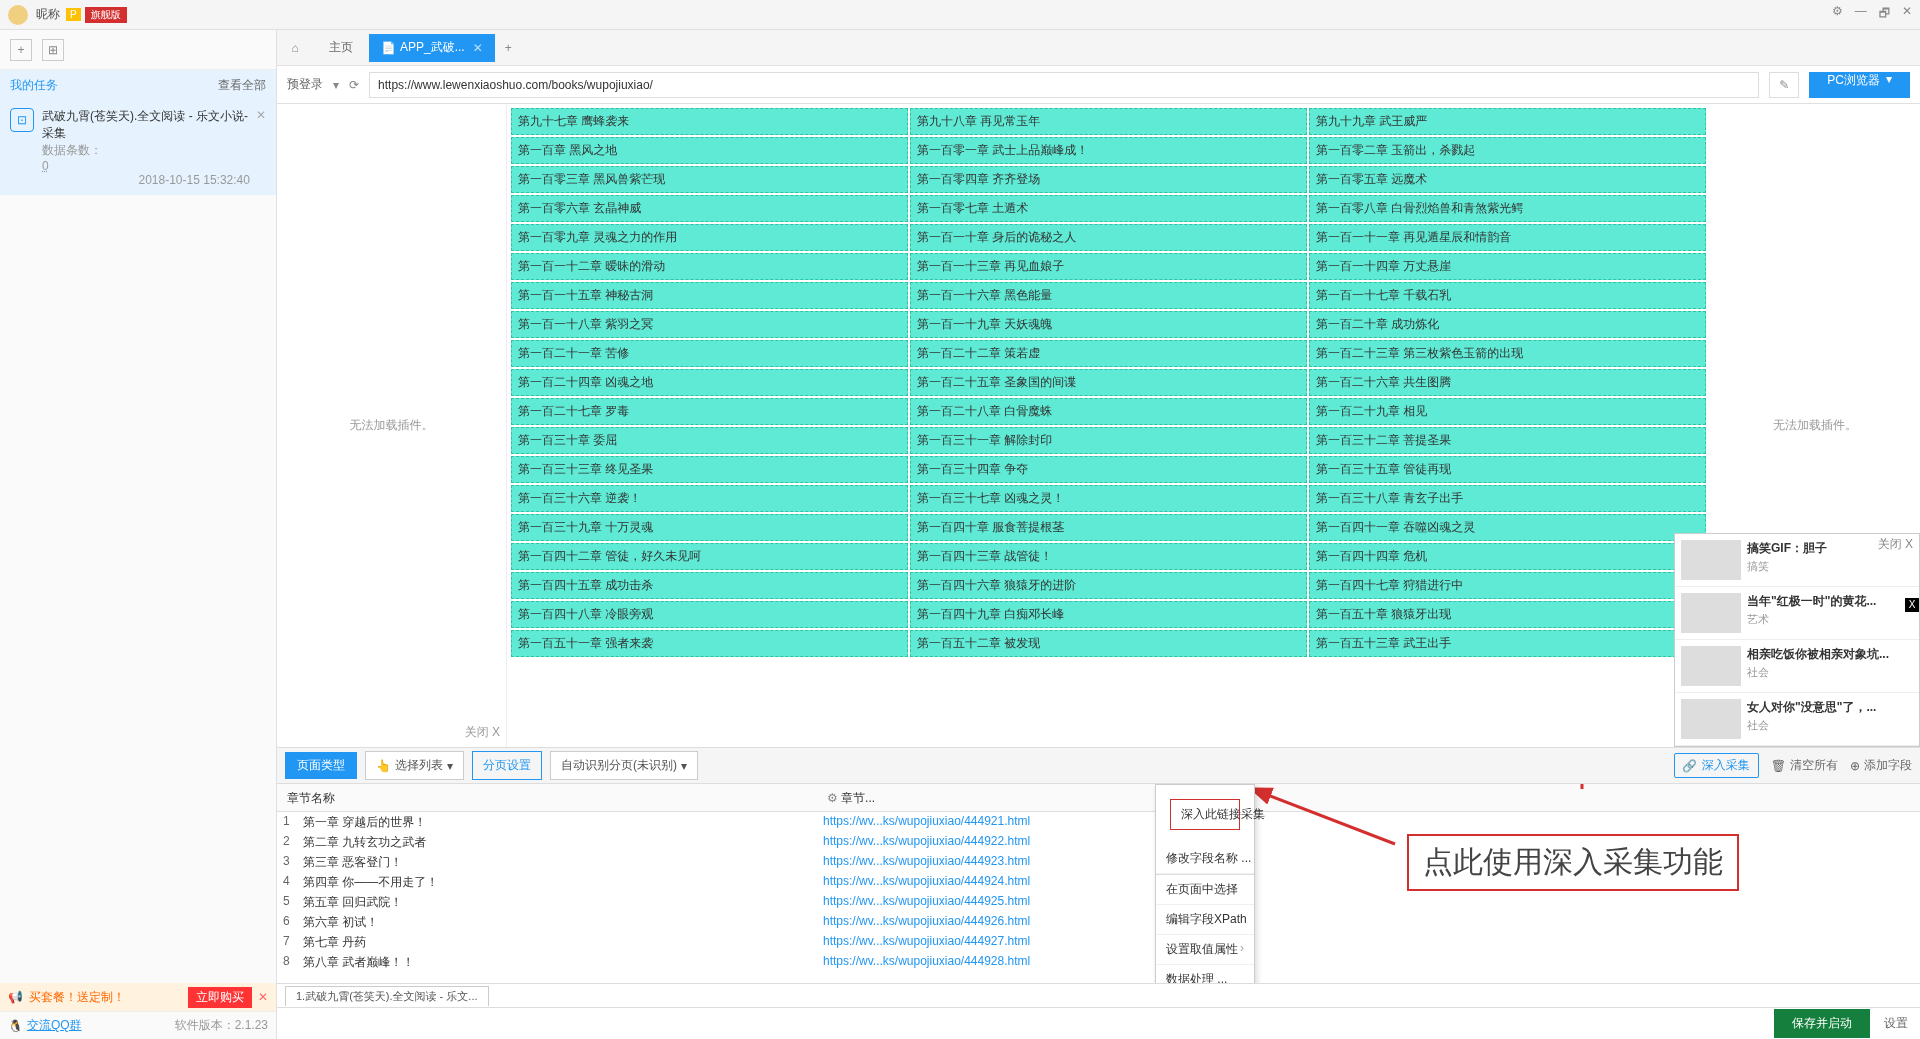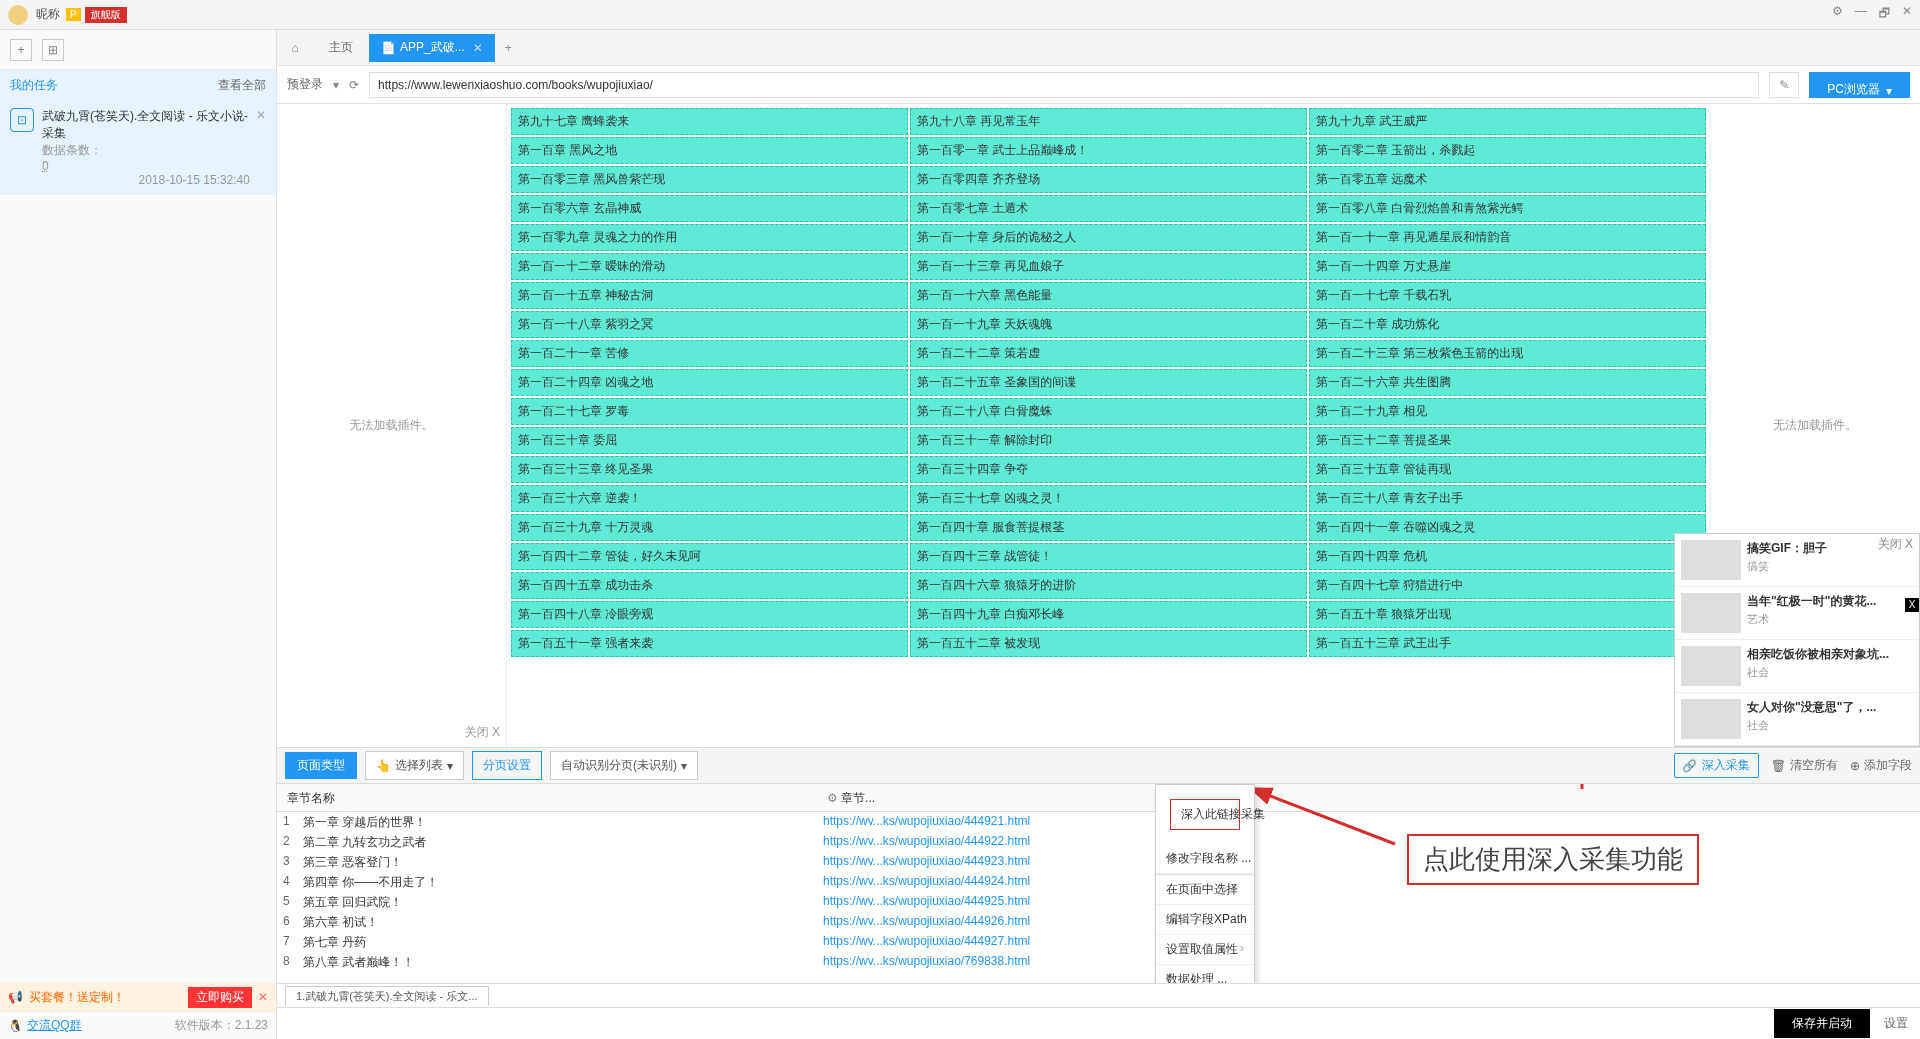--- a/index.html
+++ b/index.html
@@ -43,21 +43,21 @@
 .tab { height: 28px; padding: 0 12px; display: flex; align-items: center; margin-right: 4px; color: #666; }
 .tab.active { background: #2196f3; color: #fff; }
 .tab-close { margin-left: 8px; opacity: 0.7; }
 .tab-add { color: #888; margin-left: 6px; }
 
 .urlbar { height: 38px; display: flex; align-items: center; padding: 0 10px; border-bottom: 1px solid #e0e0e0; gap: 10px; }
 .pre-login { color: #666; }
 .reload { color: #888; }
 .url-input { flex: 1; border: 1px solid #ddd; height: 26px; padding: 0 8px; color: #333; }
 .edit-btn { width: 30px; height: 26px; border: 1px solid #ddd; display: flex; align-items: center; justify-content: center; color: #888; }
-.pc-browser { background: #2196f3; color: #fff; height: 26px; padding: 0 18px; display: flex; align-items: flex-end; }
+.pc-browser { background: #2196f3; color: #fff; height: 26px; padding: 0 18px; display: flex; align-items: flex-start; }
 
 .browser-area { flex: 1; display: flex; background: #fff; overflow: hidden; position: relative; }
 .no-plugin { width: 230px; display: flex; align-items: center; justify-content: center; color: #999; border-right: 1px solid #eee; position: relative; }
 .close-panel { position: absolute; bottom: 6px; right: 6px; color: #999; }
 .chapters { flex: 1; padding: 4px; overflow: hidden; }
 .chapter-grid { display: grid; grid-template-columns: repeat(3, 1fr); gap: 2px; }
 .chapter-cell { border: 1px dashed #2dc4a4; background: #5eead4; padding: 4px 6px; color: #333; white-space: nowrap; overflow: hidden; text-overflow: ellipsis; }
 .no-plugin-right { width: 210px; display: flex; align-items: center; justify-content: center; color: #999; }
 
 .news-popup { position: absolute; right: 0; bottom: 0; width: 246px; background: #fff; border: 1px solid #ccc; }
@@ -85,28 +85,28 @@
 .tr { height: 20px; display: flex; }
 .td-num { width: 20px; padding: 2px 6px; color: #666; }
 .td-name { width: 520px; padding: 2px 6px; color: #333; }
 .td-link { flex: 1; padding: 2px 6px; color: #2196f3; white-space: nowrap; }
 
 .context-menu { position: absolute; left: 878px; top: 0; width: 100px; background: #fff; border: 1px solid #ccc; box-shadow: 2px 2px 6px rgba(0,0,0,0.15); z-index: 10; }
 .menu-item { padding: 6px 10px; color: #333; border-bottom: 1px solid #f0f0f0; white-space: nowrap; }
 .menu-item.highlight { border: 1px solid #d32f2f; margin: 14px; }
 .menu-sep { height: 1px; background: #ddd; }
 
-.annotation-box { position: absolute; border: 2px solid #d32f2f; color: #444; font-size: 26px; padding: 6px 14px; }
+.annotation-box { position: absolute; border: 2px solid #d32f2f; color: #444; font-size: 30px; padding: 6px 14px; }
 .arrow-svg { position: absolute; }
 
 .bottom-tabs { height: 24px; border-top: 1px solid #ddd; display: flex; align-items: center; padding: 0 8px; }
 .data-tab { border: 1px solid #ccc; border-bottom: none; padding: 2px 10px; font-size: 11px; color: #555; }
 
 .footer { height: 32px; border-top: 1px solid #ddd; display: flex; align-items: center; justify-content: flex-end; padding: 0 12px; gap: 14px; }
-.footer-btn-blue { background: #000000; color: #fff; padding: 6px 18px; }
+.footer-btn-blue { background: #15803d; color: #fff; padding: 6px 18px; }
 .footer-btn { color: #666; }
 </style>
 </head>
 <body>
 
 <div class="titlebar">
   <div class="avatar"></div>
   <span class="titlelabel">昵称</span>
   <span class="badge-p">P</span>
   <span class="badge-red">旗舰版</span>
@@ -355,21 +355,21 @@
             <div class="td-link">https://wv...ks/wupojiuxiao/444926.html</div>
           </div>
           <div class="tr">
             <div class="td-num">7</div>
             <div class="td-name">第七章 丹药</div>
             <div class="td-link">https://wv...ks/wupojiuxiao/444927.html</div>
           </div>
           <div class="tr">
             <div class="td-num">8</div>
             <div class="td-name">第八章 武者巅峰！！</div>
-            <div class="td-link">https://wv...ks/wupojiuxiao/769838.html</div>
+            <div class="td-link">https://wv...ks/wupojiuxiao/444928.html</div>
           </div>
         </div>
 
       <div class="context-menu">
         <div class="menu-item highlight">深入此链接采集</div>
         <div class="menu-item">修改字段名称 ...</div>
         <div class="menu-sep"></div>
         <div class="menu-item">在页面中选择</div>
         <div class="menu-item">编辑字段XPath</div>
         <div class="menu-item"><span>设置取值属性</span><span style="float:right;color:#aaa">›</span></div>

